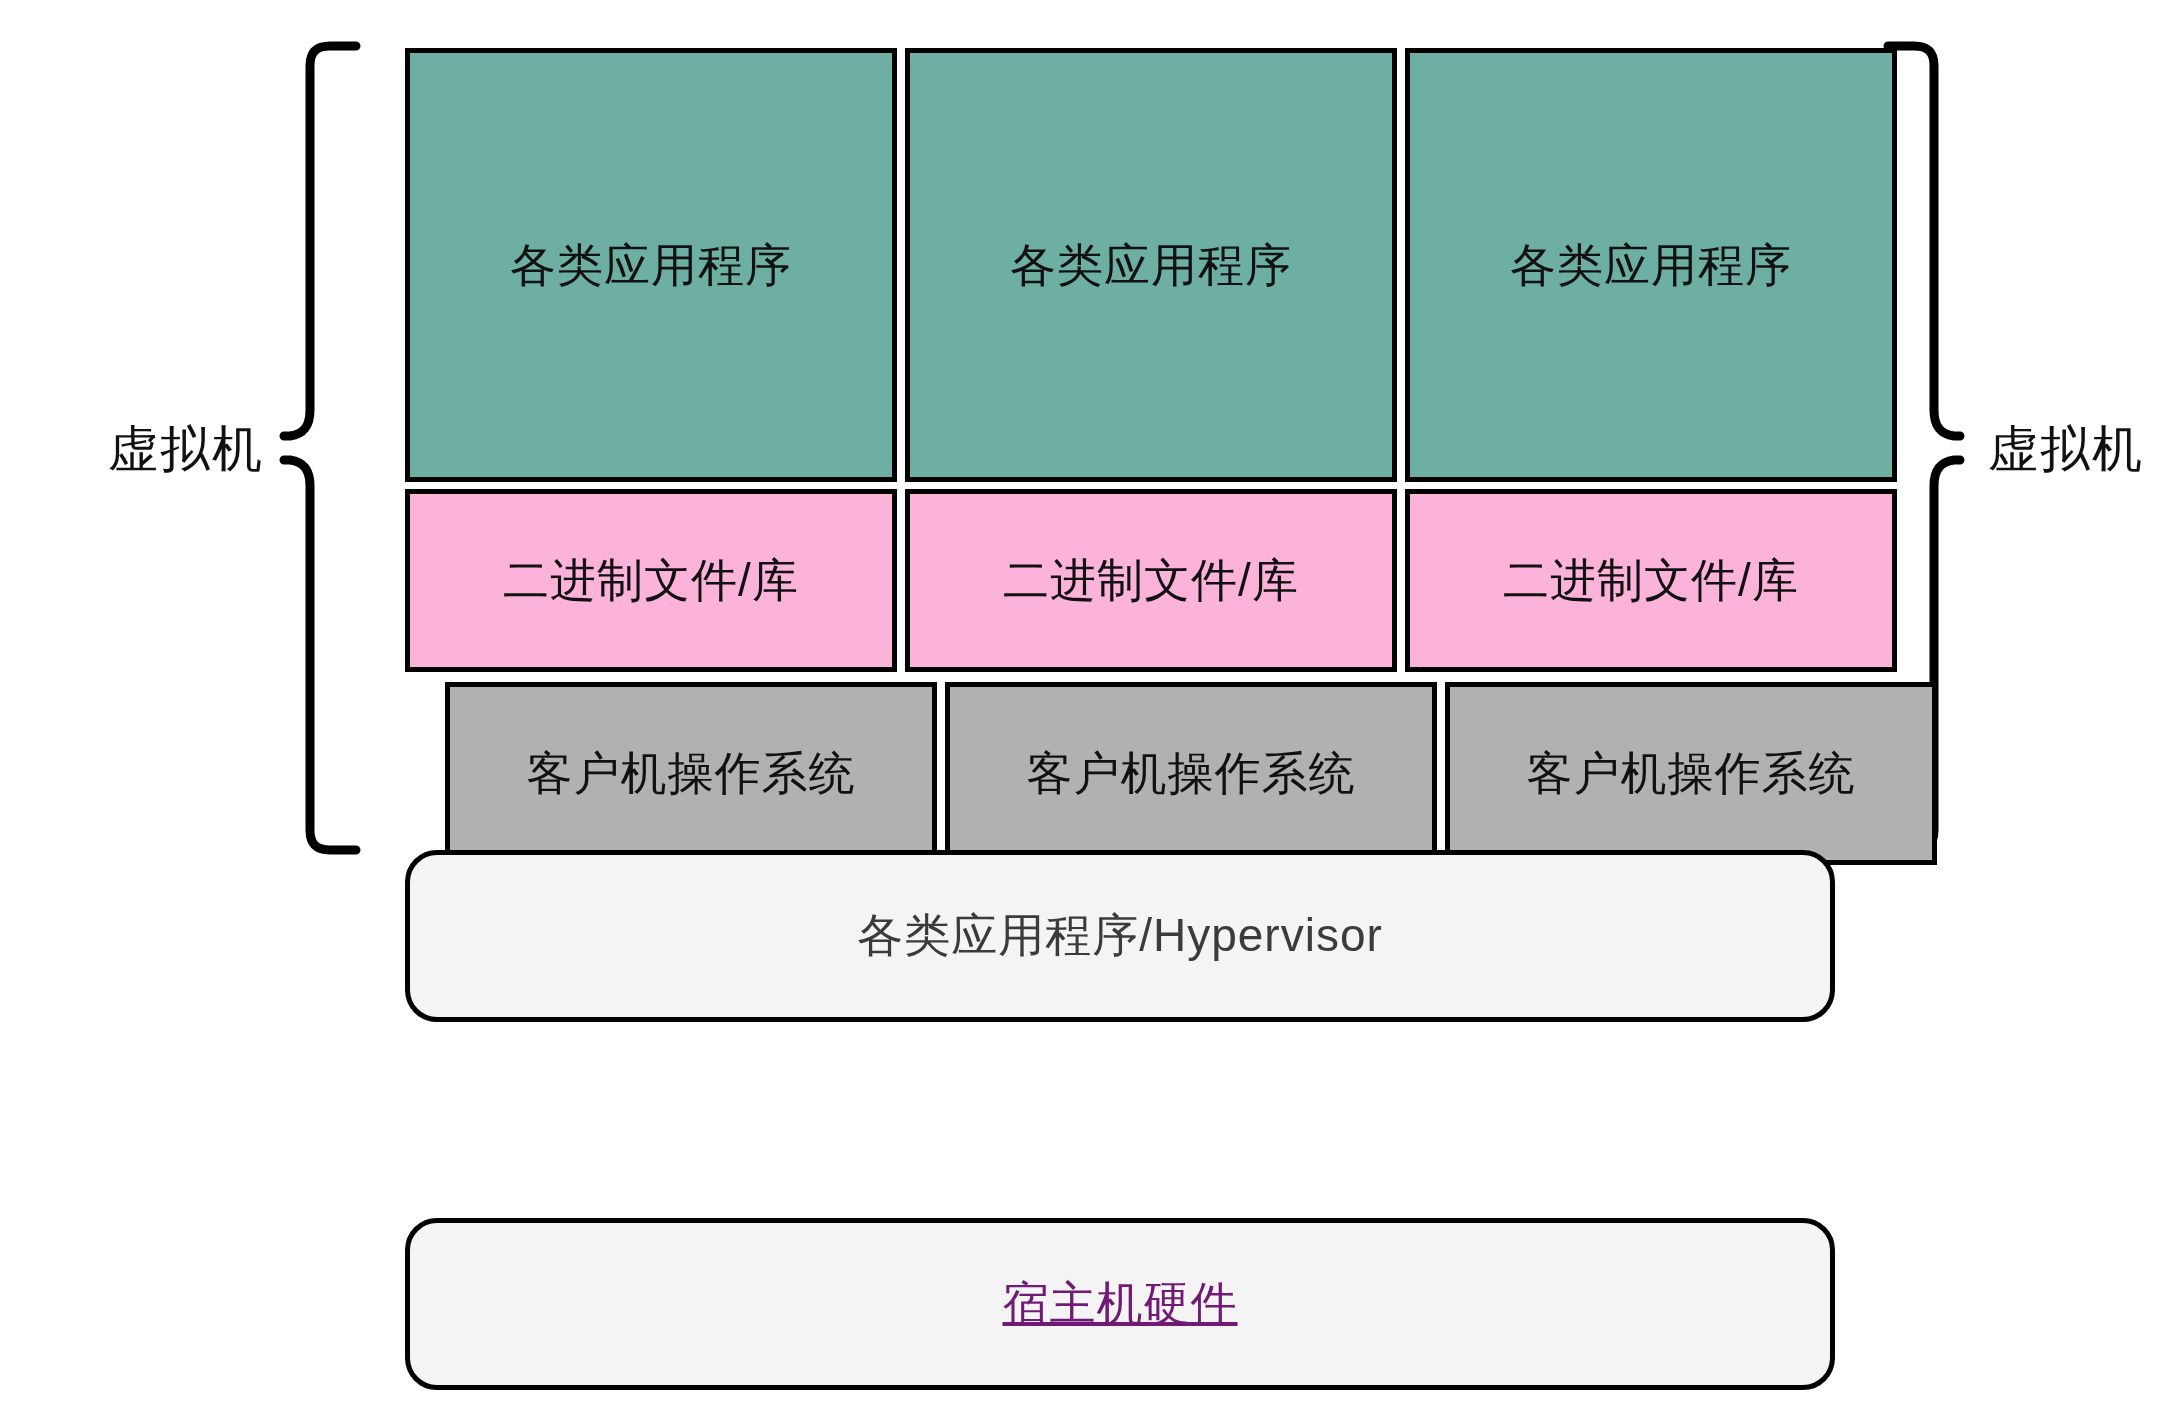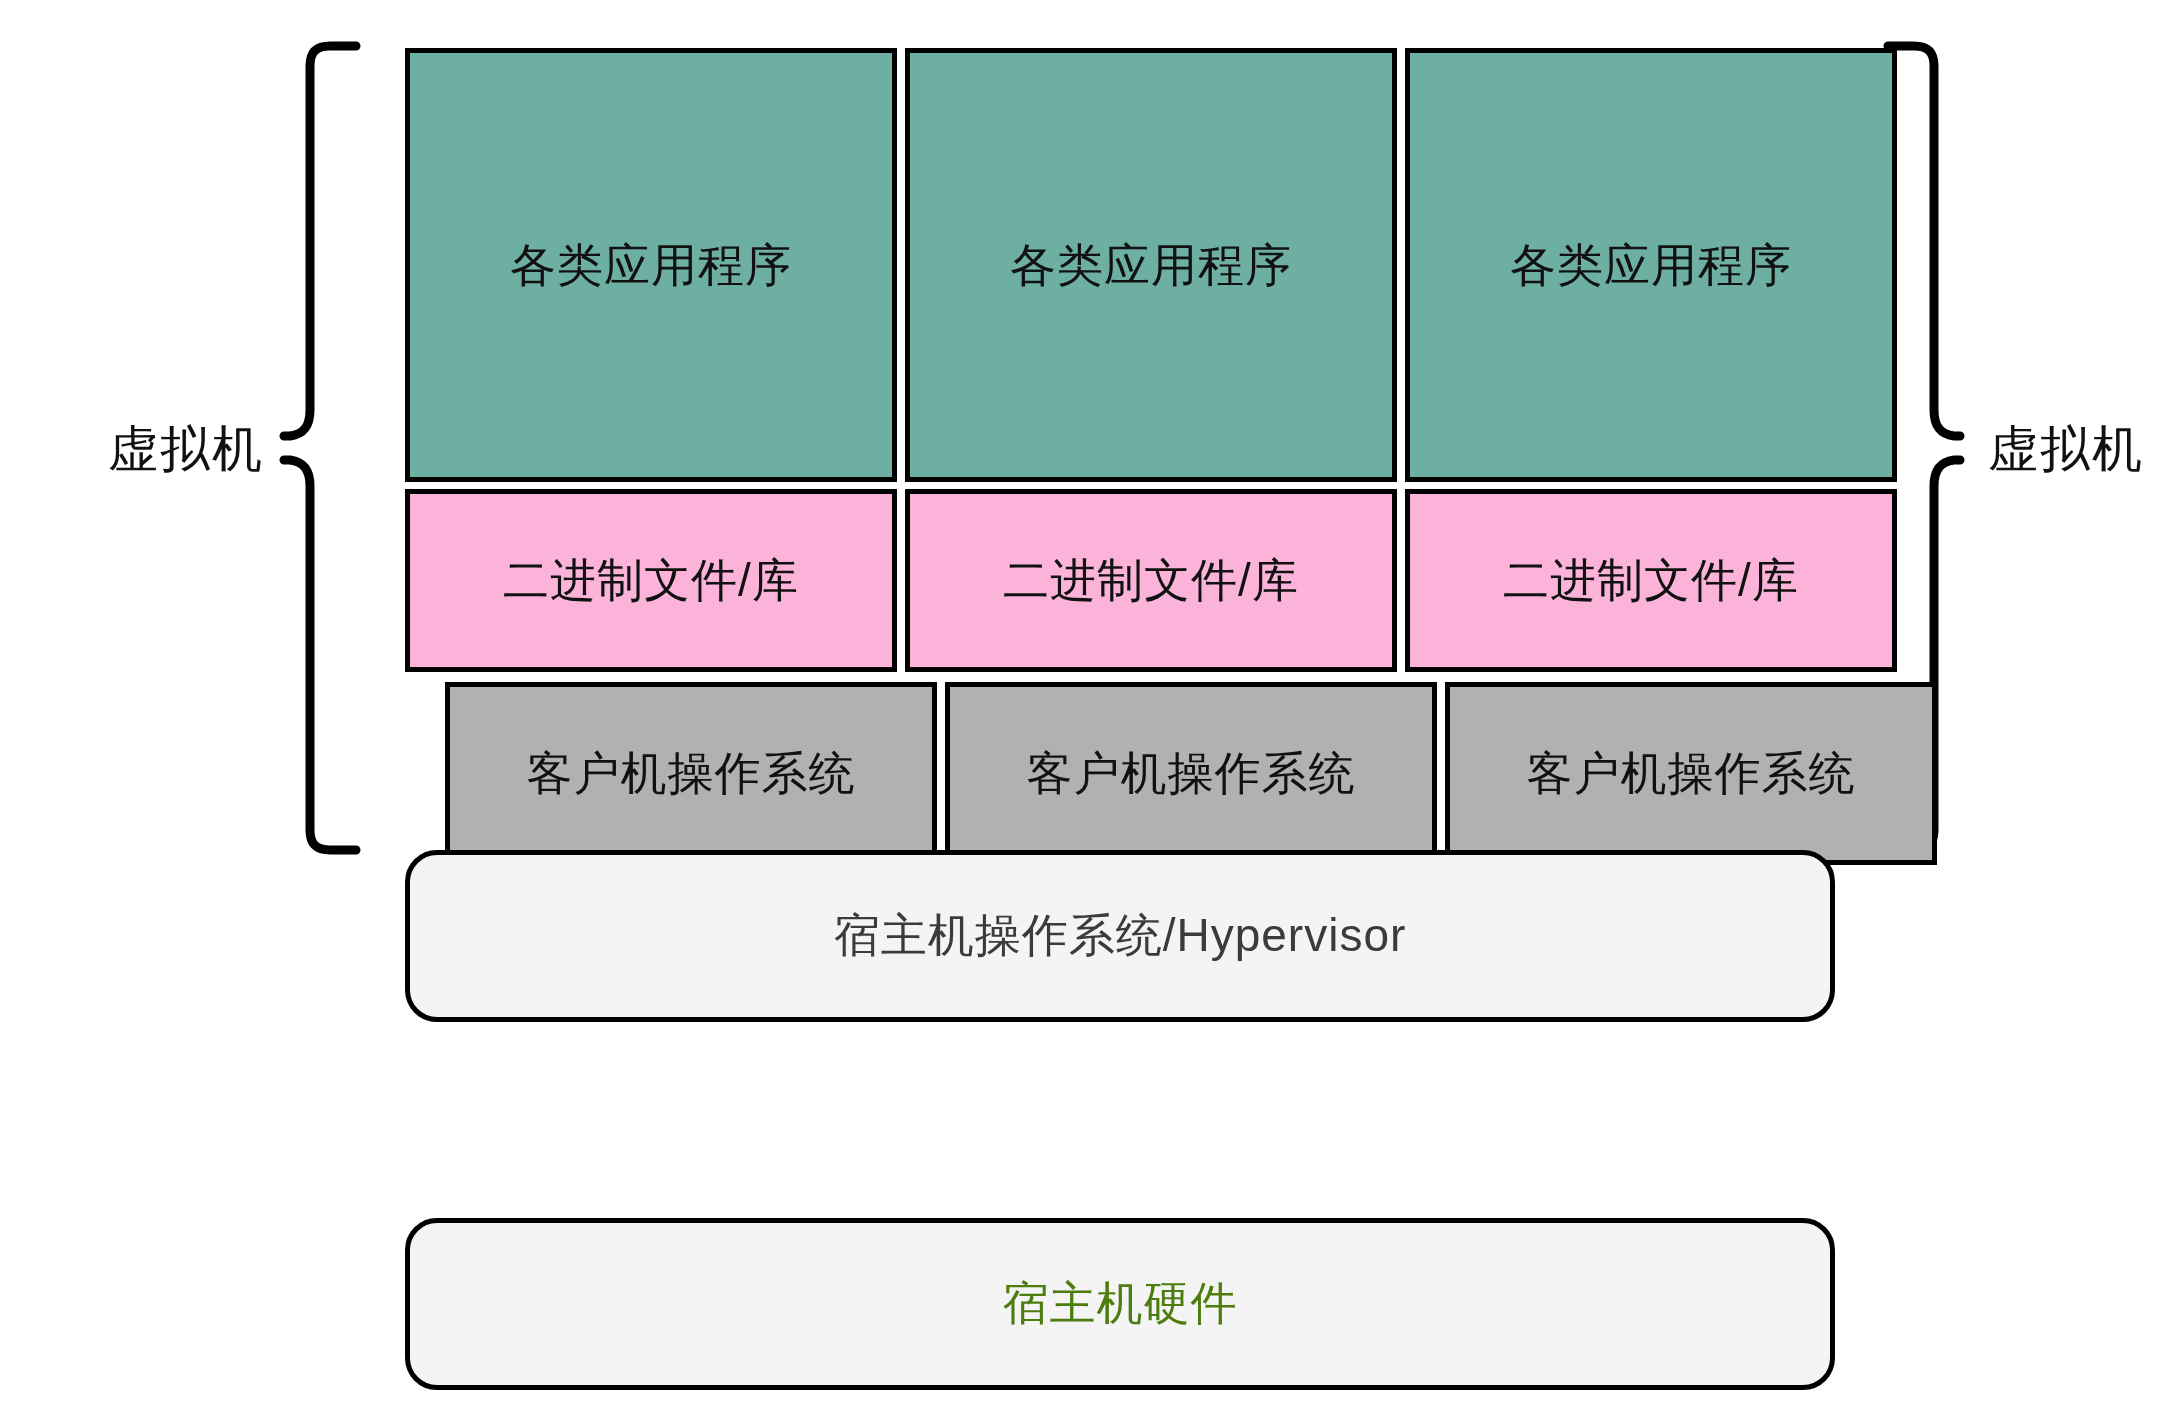--- a/index.html
+++ b/index.html
@@ -143,18 +143,18 @@
     <div class="layer bins" style="border-color: rgb(0, 0, 0); color: rgb(17, 17, 17);">二进制文件/库</div>
     <div class="layer guest" style="border-color: rgb(0, 0, 0); color: rgb(17, 17, 17);">客户机操作系统</div>
   </div>
 
   <div class="vm-col c3">
     <div class="layer app" style="border-color: rgb(0, 0, 0); color: rgb(17, 17, 17);">各类应用程序</div>
     <div class="layer bins" style="border-color: rgb(0, 0, 0); color: rgb(17, 17, 17);">二进制文件/库</div>
     <div class="layer guest" style="border-color: rgb(0, 0, 0); color: rgb(17, 17, 17);">客户机操作系统</div>
   </div>
 
-  <div class="wide-row hypervisor" style="background: rgb(244, 244, 244); color: rgb(59, 59, 59); border-color: rgb(0, 0, 0);">宿主机操作系统/Hypervisor</div>
+  <div class="wide-row hypervisor" style="background: rgb(244, 244, 244); color: rgb(59, 59, 59); border-color: rgb(0, 0, 0);">各类应用程序/Hypervisor</div>
 
 
-  <div class="wide-row host-hw" style="background: rgb(244, 244, 244); color: #4d7c0f; border-color: rgb(0, 0, 0);">宿主机硬件</div>
+  <div class="wide-row host-hw" style="background: rgb(244, 244, 244); color: #701a75; border-color: rgb(0, 0, 0); text-decoration: underline;">宿主机硬件</div>
 
 </div>
 
 </body></html>

